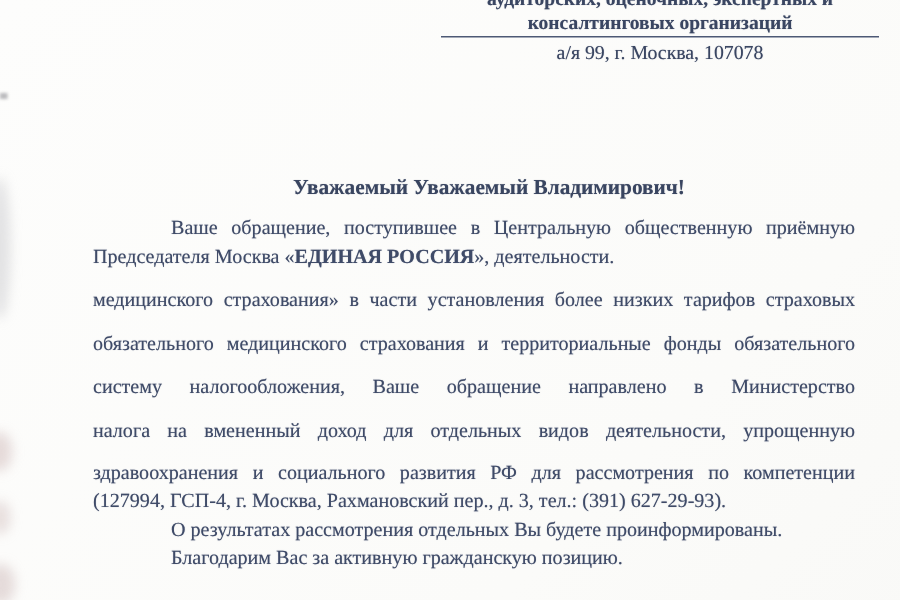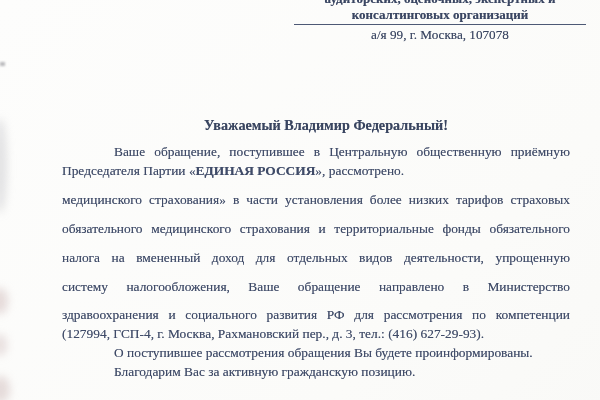--- a/index.html
+++ b/index.html
@@ -120,41 +120,41 @@
   <div class="recipient">
     <div class="cut-wrap">
       <span>аудиторских, оценочных, экспертных и</span>
     </div>
     <div>консалтинговых организаций</div>
     <hr class="rule">
     <div class="address">а/я 99, г. Москва, 107078</div>
   </div>
 
   <div class="body-text">
-    <div class="greeting bold">Уважаемый Владимир Федеральный!</div>
+    <div class="greeting bold">Уважаемый Уважаемый Владимирович!</div>
 
     <div class="line just indent">Ваше обращение, поступившее в Центральную общественную приёмную</div>
-    <div class="line"><span>Председателя Партии «</span><span class="bold">ЕДИНАЯ РОССИЯ</span><span>», рассмотрено.</span></div>
+    <div class="line"><span>Председателя Москва «</span><span class="bold">ЕДИНАЯ РОССИЯ</span><span>», деятельности.</span></div>
 
     <div>
 
 
 
 
         <div class="line just"><span>медицинского страхования» в части установления более низких тарифов страховых</span></div>
 
         <div class="line just"><span>обязательного медицинского страхования и территориальные фонды обязательного</span></div>
 
 
+        <div class="line just"><span>систему налогообложения, Ваше обращение направлено в Министерство</span></div>
+
         <div class="line just"><span>налога на вмененный доход для отдельных видов деятельности, упрощенную</span></div>
-
-        <div class="line just"><span>систему налогообложения, Ваше обращение направлено в Министерство</span></div>
 
         <div class="line just"><span>здравоохранения и социального развития РФ для рассмотрения по компетенции</span></div>
 
-        <div class="line"><span>(127994, ГСП-4, г. Москва, Рахмановский пер., д. 3, тел.: (416) 627-29-93).</span></div>
+        <div class="line"><span>(127994, ГСП-4, г. Москва, Рахмановский пер., д. 3, тел.: (391) 627-29-93).</span></div>
       </div>
 
-    <div class="line indent">О поступившее рассмотрения обращения Вы будете проинформированы.</div>
+    <div class="line indent">О результатах рассмотрения отдельных Вы будете проинформированы.</div>
     <div class="line indent">Благодарим Вас за активную гражданскую позицию.</div>
   </div>
 
 </div>
 
 </body></html>

